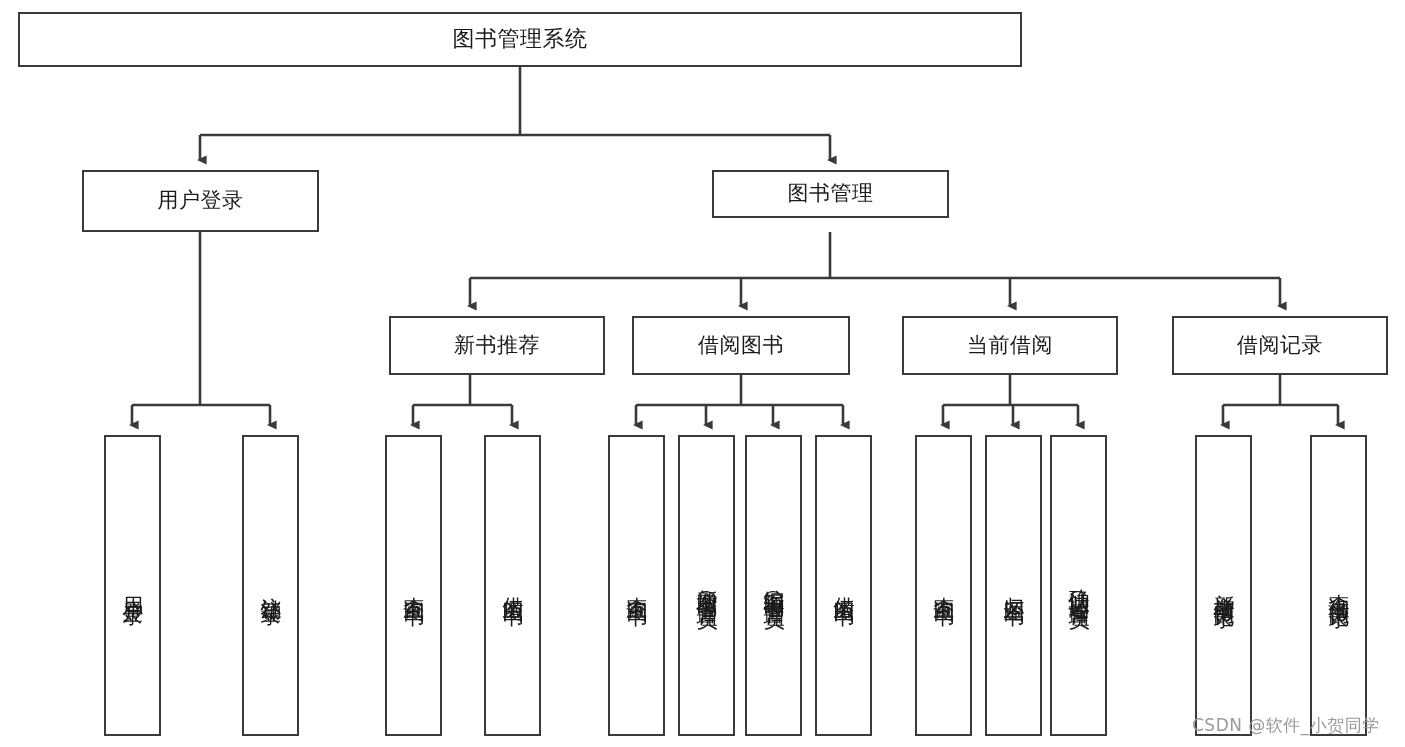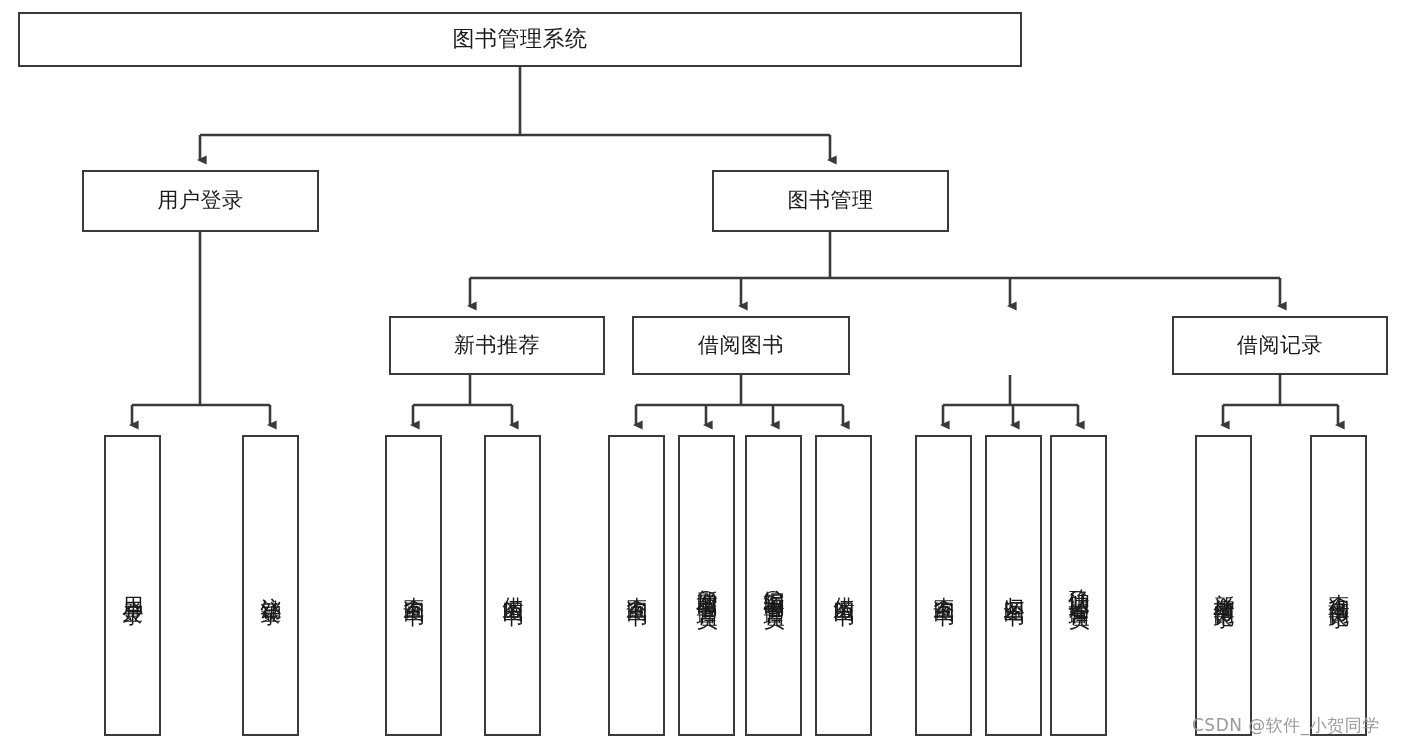--- a/index.html
+++ b/index.html
@@ -128,29 +128,32 @@
     </g>
   </svg>
 
   <div class="node h root" id="node-root" style="left: 18px; top: 12px; width: 1004px; height: 55px;">
     <span class="lbl">图书管理系统</span>
   </div>
 
   <div class="node h" id="n-l2-0" style="left: 82px; top: 170px; width: 237px; height: 62px;">
     <span class="lbl">用户登录</span>
   </div>
-  <div class="node h" id="n-l2-1" style="left: 712px; top: 170px; width: 237px; height: 62px;">
+  <div class="node h" id="n-l2-1" style="left: 712px; top: 170px; width: 237px; height: 48px;">
     <span class="lbl">图书管理</span>
   </div>
 
   <div class="node h" id="n-l3-0" style="left: 362px; top: 316px; width: 216px; height: 59px; margin-left: 27px;">
     <span class="lbl">新书推荐</span>
   </div>
   <div class="node h" id="n-l3-1" style="left: 632px; top: 316px; width: 218px; height: 59px;">
     <span class="lbl">借阅图书</span>
+  </div>
+  <div class="node h" id="n-l3-2" style="left: 902px; top: 316px; width: 216px; height: 59px;">
+    <span class="lbl">当前借阅</span>
   </div>
   <div class="node h" id="n-l3-3" style="left: 1172px; top: 316px; width: 216px; height: 59px;">
     <span class="lbl">借阅记录</span>
   </div>
 
   <div class="node v" id="n-lf-0" style="left: 104px; top: 435px; width: 57px; height: 301px;">
     <span class="lbl">用户登录</span>
   </div>
   <div class="node v" id="n-lf-1" style="left: 242px; top: 435px; width: 57px; height: 301px;">
     <span class="lbl">注销登录</span>

